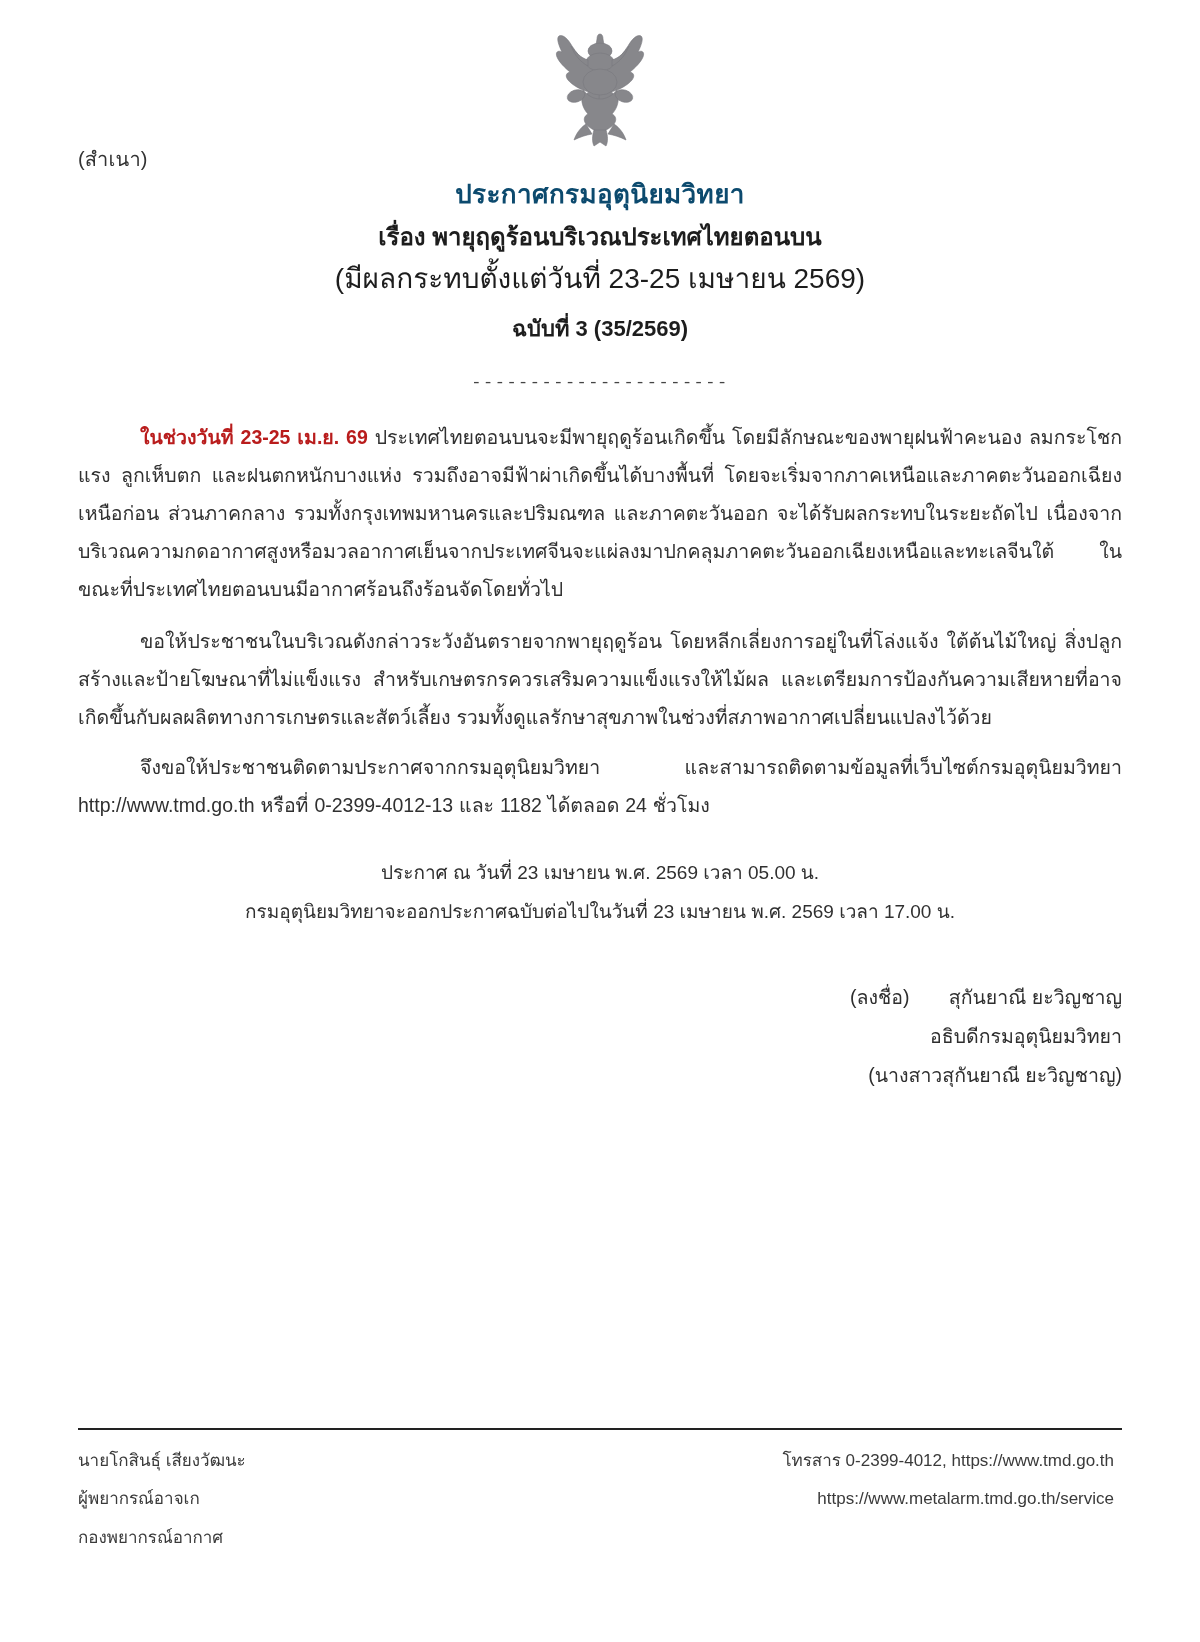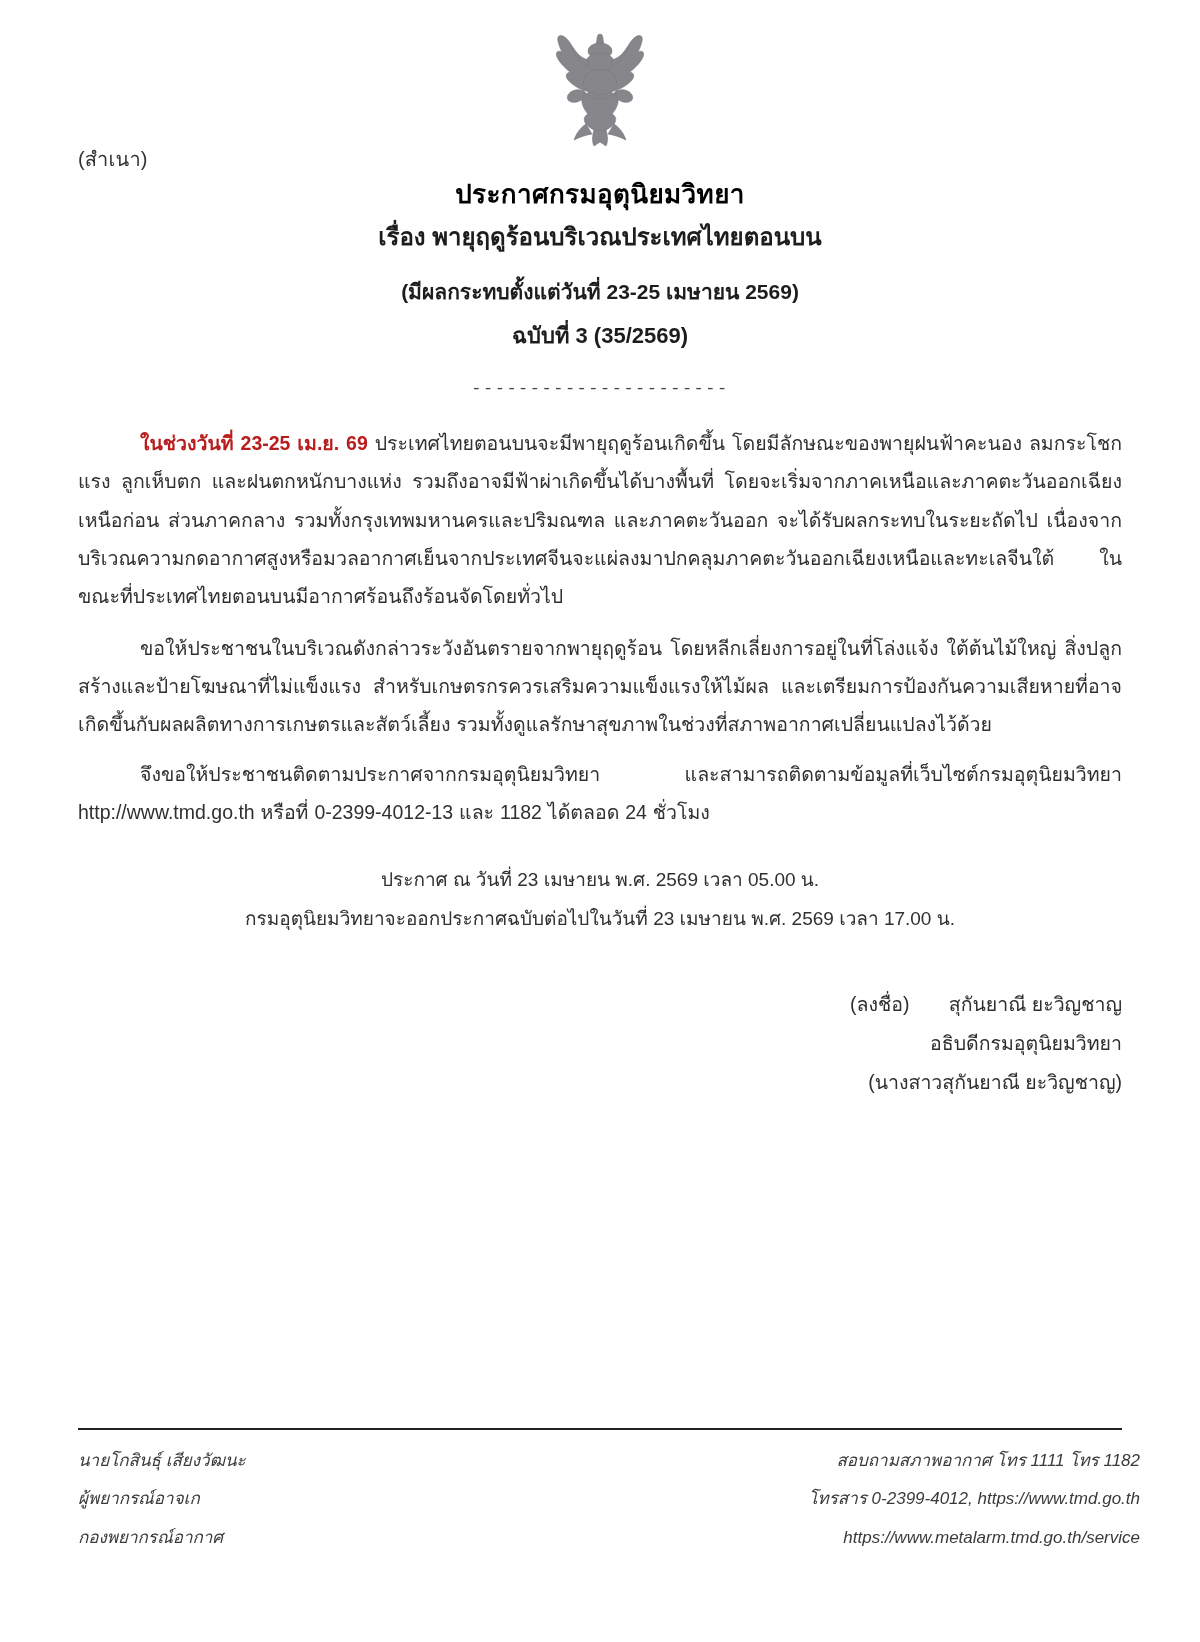--- a/index.html
+++ b/index.html
@@ -49,36 +49,36 @@
 
   
   .titles {
     text-align: center;
     margin-top: 42px;
   }
   .title-main {
     font-size: 26px;
     font-weight: bold;
     letter-spacing: 0.4px;
-    color: #000000;
+    color: #0c4a6e;
     line-height: 1.55;
   }
   .title-sub {
     font-size: 24px;
     font-weight: bold;
     color: #1d1d1d;
     line-height: 1.6;
     margin-top: 4px;
   }
   .title-effect {
-    font-size: 21px;
-    font-weight: bold;
+    font-size: 28px;
+    font-weight: normal;
     color: #1d1d1d;
     line-height: 1.6;
-    margin-top: 18px;
+    margin-top: 0;
   }
   .title-issue {
     font-size: 22px;
     font-weight: bold;
     color: #1d1d1d;
     line-height: 1.6;
     margin-top: 10px;
   }
   .rule-dashes {
     text-align: center;
@@ -172,26 +172,25 @@
     position: absolute;
     left: 78px;
     right: 78px;
     top: 1428px;
     height: 2px;
     background: #222;
   }
   .footer {
     position: absolute;
     left: 78px;
-    right: 60px;
+    right: 86px;
     top: 1442px;
     display: flex;
     justify-content: space-between;
     align-items: flex-start;
-    font-style: italic;
   }
   .footer-left { text-align: left; }
   .footer-right { text-align: right; }
   .footer-line {
     font-size: 17px;
     line-height: 2.25;
     color: #3a3a3a;
     white-space: nowrap;
   }
 </style>
@@ -262,19 +261,18 @@
 
 
   <div class="footer-rule"></div>
   <div class="footer">
     <div class="footer-left">
       <div class="footer-line">นายโกสินธุ์ เสียงวัฒนะ</div>
       <div class="footer-line">ผู้พยากรณ์อาจเก</div>
       <div class="footer-line">กองพยากรณ์อากาศ</div>
     </div>
     <div class="footer-right">
-      <div class="footer-line">สอบถามสภาพอากาศ โทร 1111 โทร 1182</div>
       <div class="footer-line">โทรสาร 0-2399-4012, https://www.tmd.go.th</div>
       <div class="footer-line">https://www.metalarm.tmd.go.th/service</div>
     </div>
   </div>
 
 </div>
 
 </body></html>

